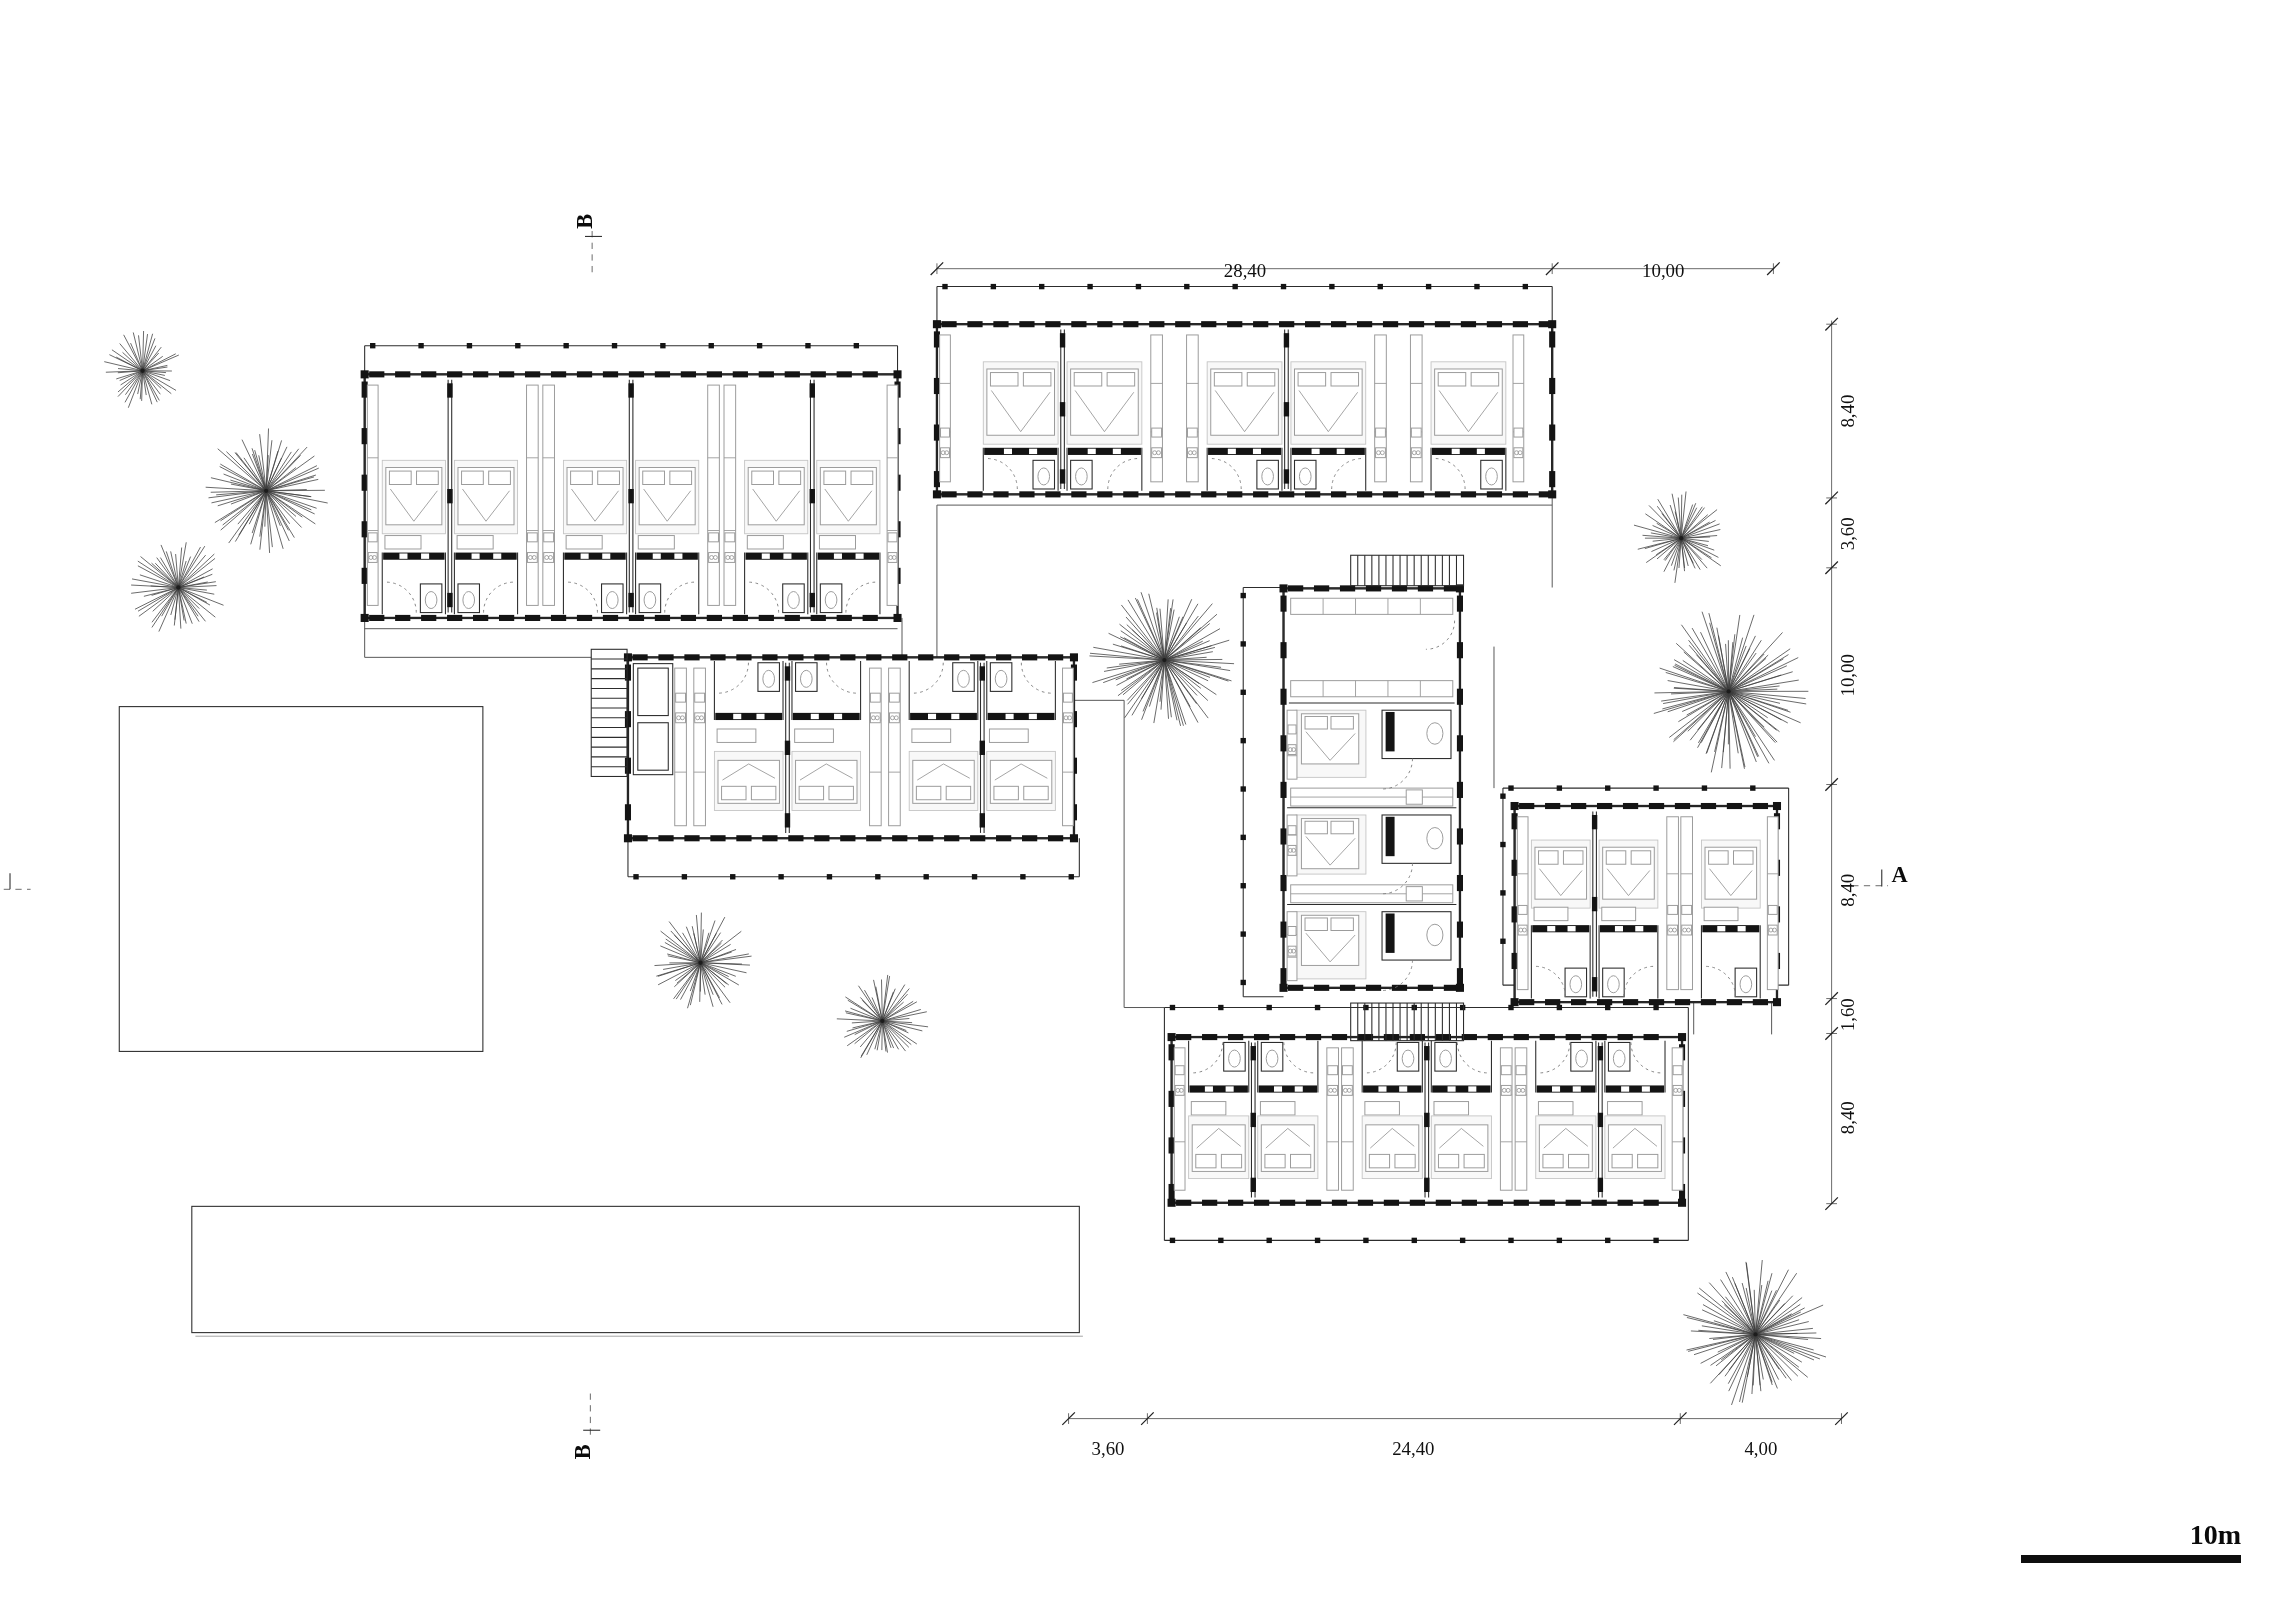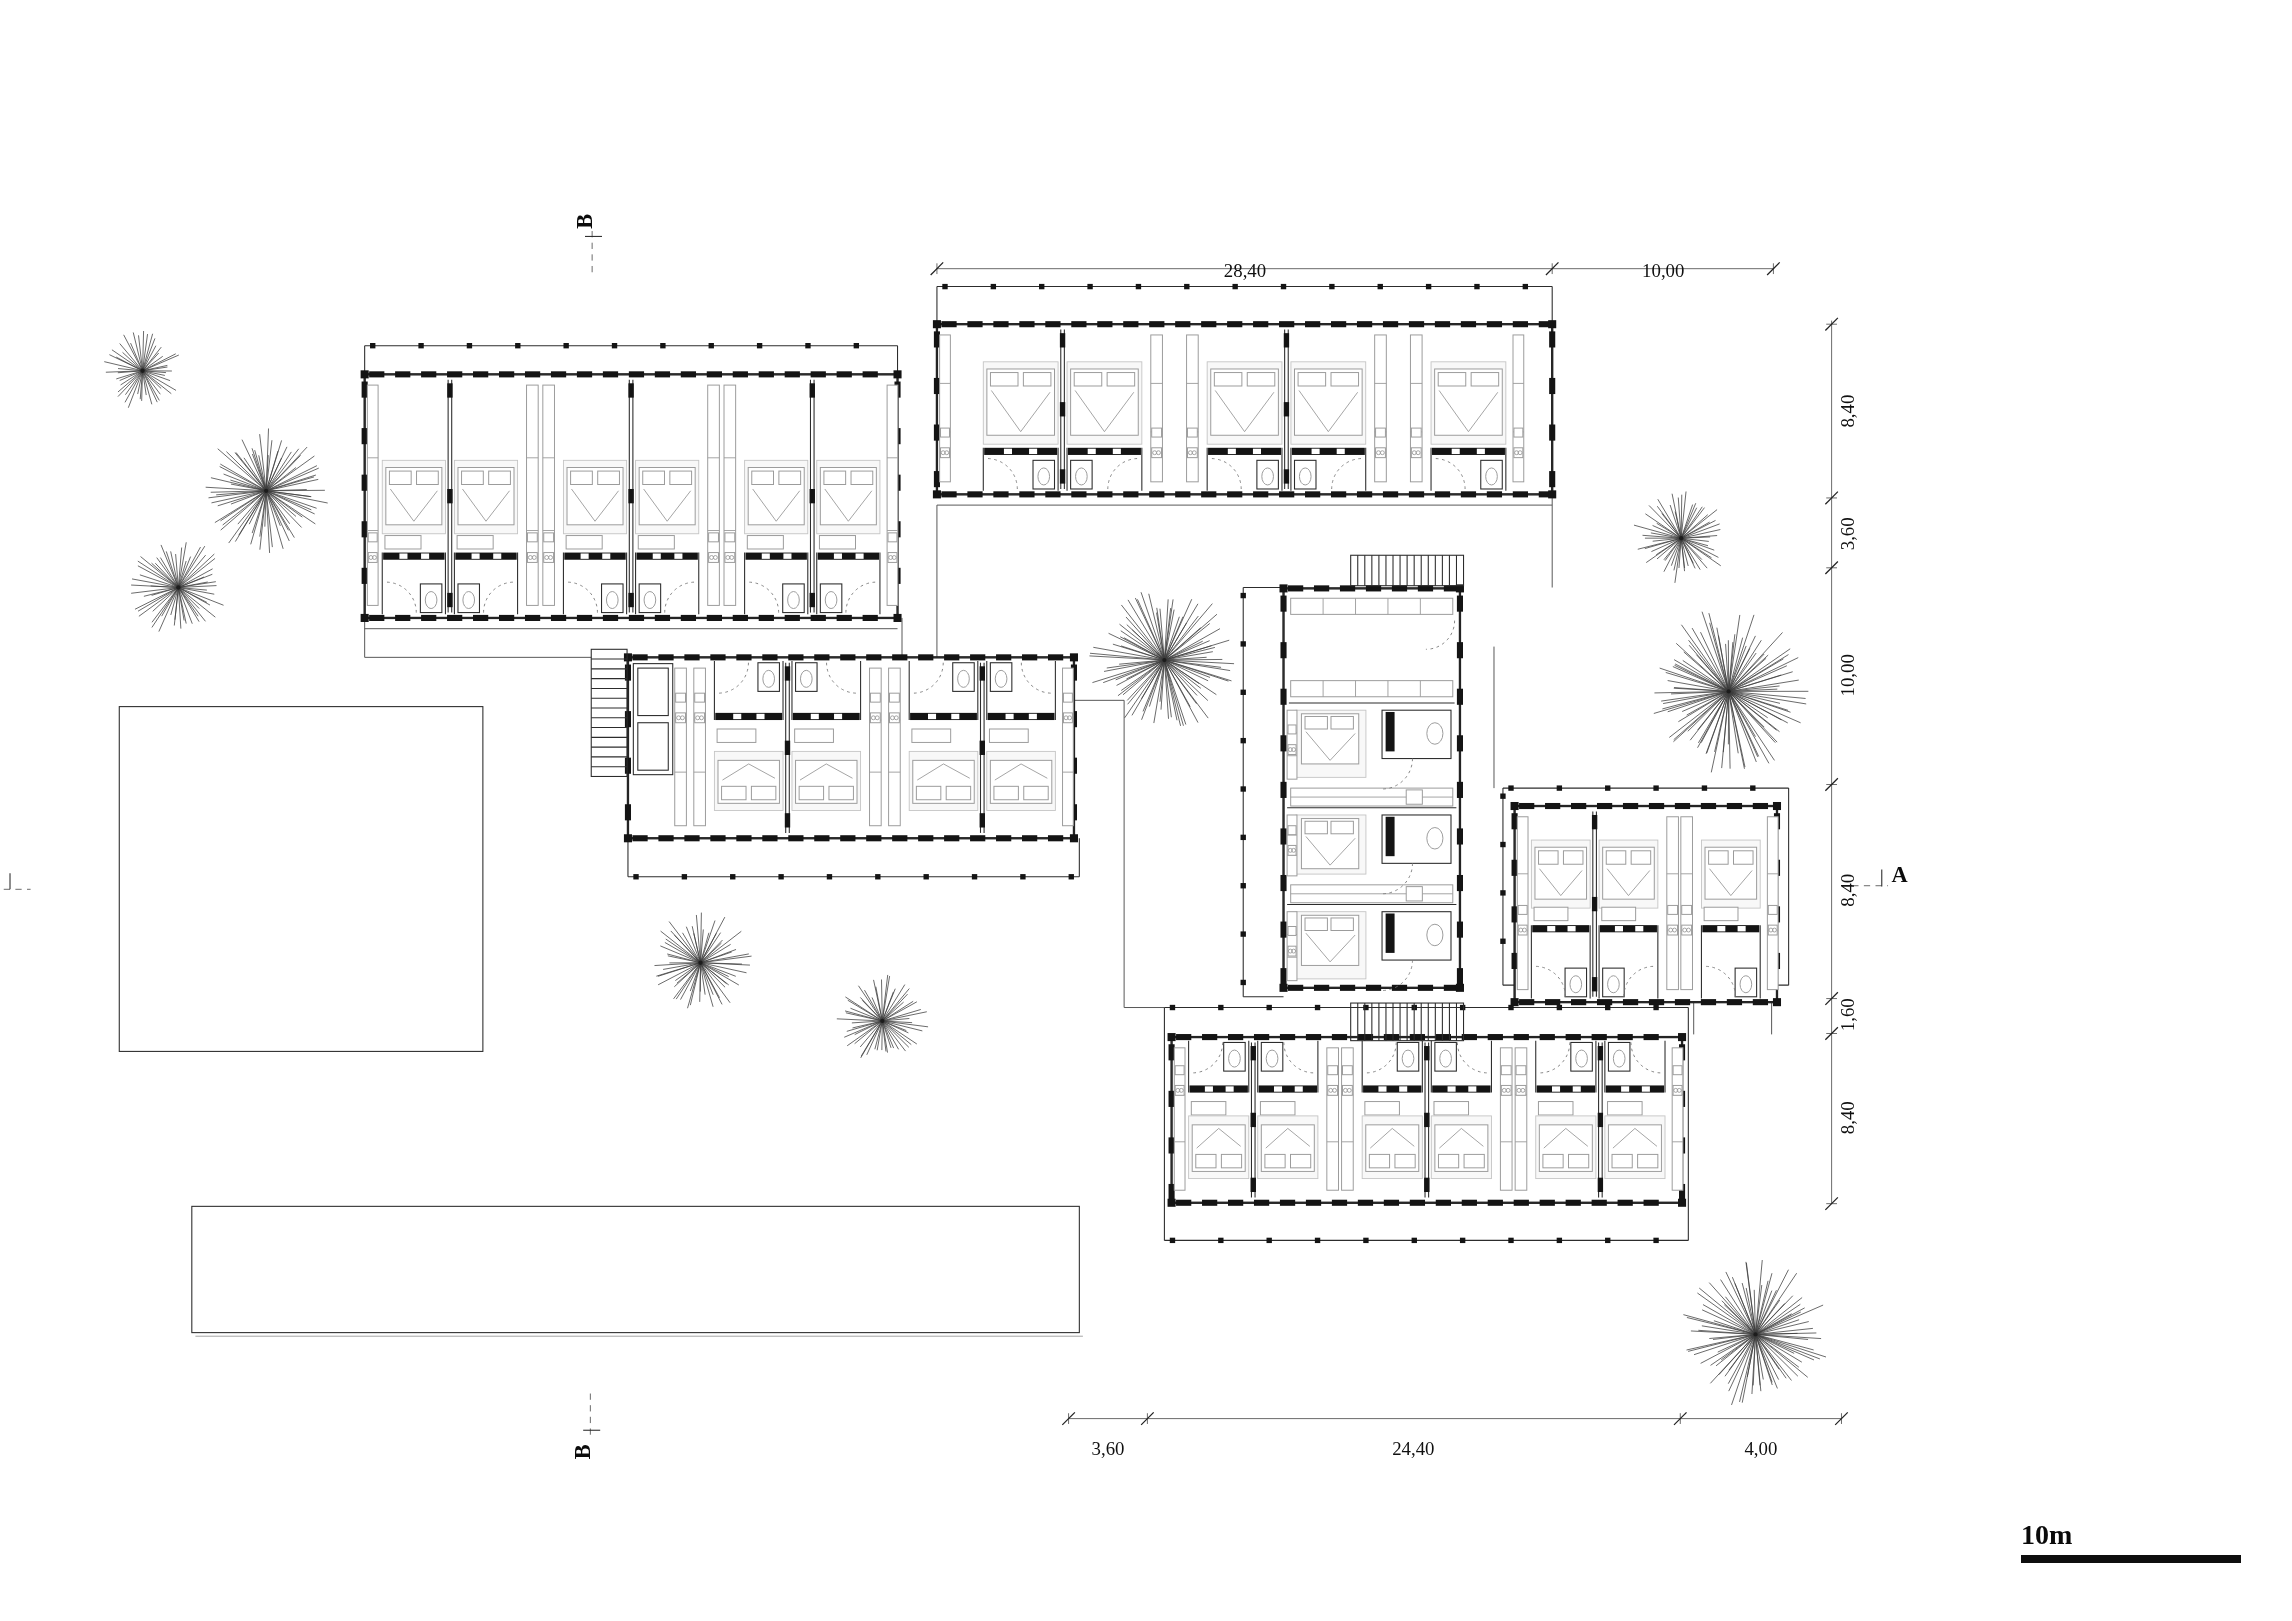--- a/index.html
+++ b/index.html
@@ -14,21 +14,21 @@
   .mat{stroke:#c4c4c4;stroke-width:1;fill:#f8f8f8}
   .furn{stroke:#9b9b9b;stroke-width:1.1;fill:#ffffff}
   .dark{fill:#141414;stroke:none}
   .white{fill:#ffffff;stroke:none}
   .dash{stroke:#787878;stroke-width:1;fill:none;stroke-dasharray:3 4}
   .tree{stroke:#3b3b3b;stroke-width:0.85;fill:none}
   .dim{stroke:#5a5a5a;stroke-width:1;fill:none}
   .slash{stroke:#222;stroke-width:1.4;fill:none}
   text.dimtxt{font-size:21px;fill:#101010;font-family:"Liberation Serif","DejaVu Serif",serif;}
   text.sec{font-size:25px;font-weight:bold;fill:#0b0b0b;font-family:"Liberation Serif","DejaVu Serif",serif;}
-  .scalebar{position:absolute;left:2021px;top:1521px;width:220px;text-align:left;}
+  .scalebar{position:absolute;left:2021px;top:1521px;width:220px;text-align:right;}
   .scalebar .lbl{font-size:28px;font-weight:bold;color:#0a0a0a;line-height:1;}
   .scalebar .bar{margin-top:6.3px;width:220px;height:8px;background:#0e0e0e;}
 </style>
 </head>
 <body>
 
 <div class="canvas">
   <svg id="plan" viewBox="0 0 2560 1810" width="2293" height="1621">
       <g>
         <line x1="407" y1="690" x2="407" y2="734" class="wp"></line>

